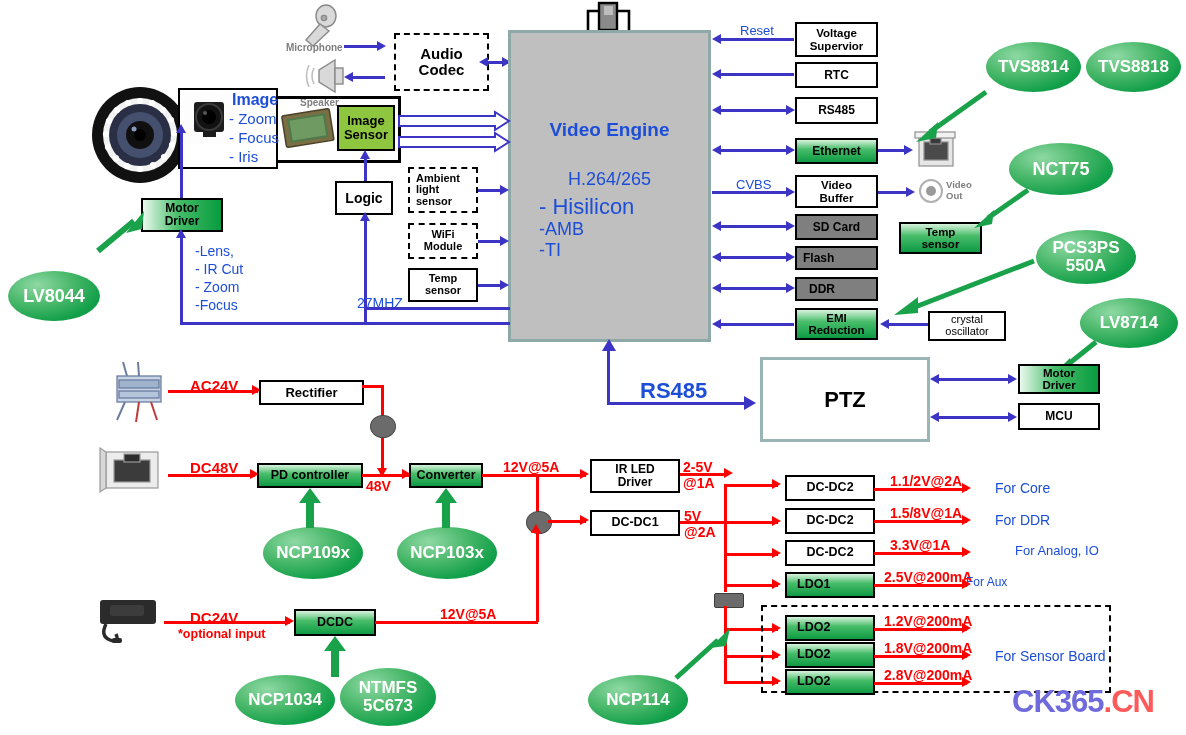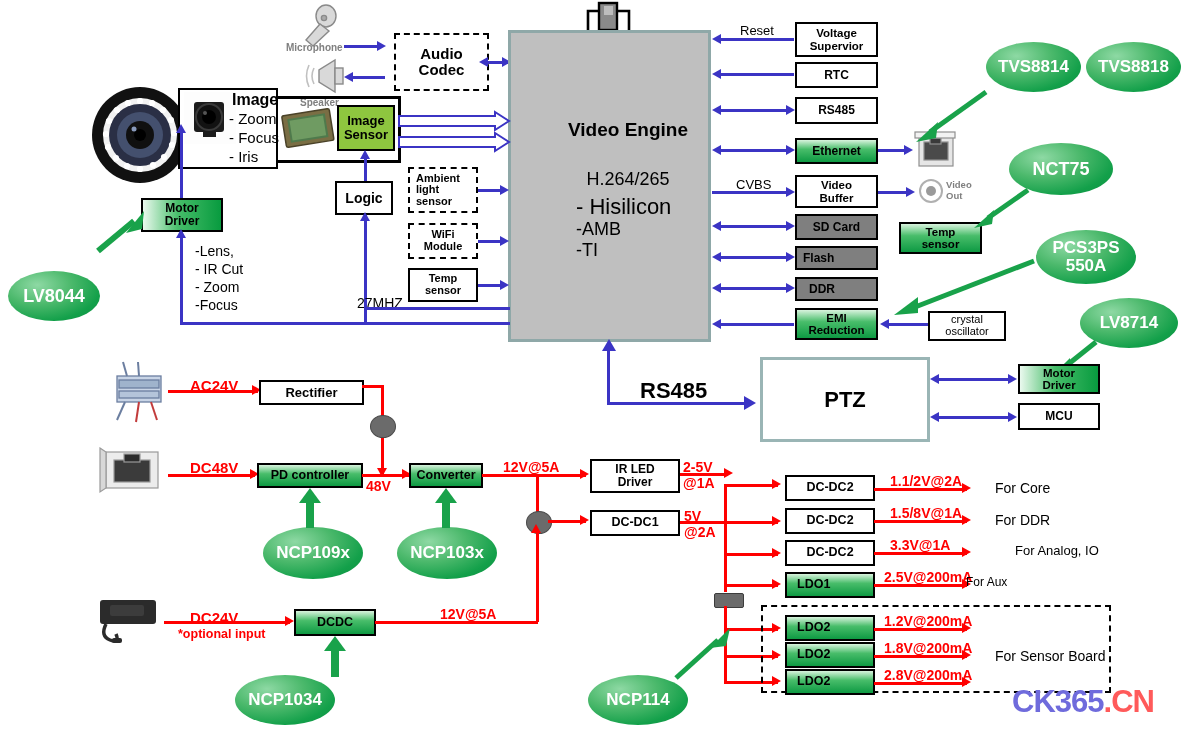--- a/index.html
+++ b/index.html
@@ -22,26 +22,26 @@
     background:linear-gradient(to bottom,#d8f3dd 0%,#48bd6a 42%,#0e9a43 100%);
     color:#000;
   }
   .box.greenv{
     background:linear-gradient(to right,#eaf9ee 0%,#46bd69 45%,#089b3f 100%);
     color:#000;
   }
   .box.lgreen{background:#8ec63f;border:2px solid #000;color:#000;}
   .box.vebox{
     background:#bfbfbf;border:3px solid #8fa8a8;color:#000;
-    flex-direction:column;justify-content:flex-start;padding-left:37px;
+    flex-direction:column;justify-content:flex-start;
   }
   .box.ptz{background:#fff;border:3px solid #9ab5b5;}
 
   
-  .txt{position:absolute;color:#000000;line-height:1.15;white-space:pre;}
+  .txt{position:absolute;color:#1d4ed8;line-height:1.15;white-space:pre;}
   .txt.red{color:#ff0000;font-weight:bold;}
   .txt.grey{color:#808080;}
 
   
   .ell{
     position:absolute;border-radius:50%;
     background:radial-gradient(ellipse at 32% 28%, #8ed9a4 0%, #4cb96c 38%, #13a04a 72%, #0d8f40 100%);
     display:flex;align-items:center;justify-content:center;text-align:center;
     color:#ffffff;font-weight:bold;line-height:1.05;
   }
@@ -442,20 +442,22 @@
   <div class="ln red" style="left:164px;top:621px;width:126px;height:3px;"></div>
   <div class="ah rr" style="left:285px;top:616px;"></div>
   <div class="box green" style="left:294px;top:609px;width:82px;height:27px;font-size:12.5px;">DCDC</div>
 
   <div class="txt red" style="left:440px;top:606px;font-size:14px;">12V@5A</div>
   <div class="ln red" style="left:375px;top:621px;width:163px;height:3px;"></div>
   <div class="ln red" style="left:536px;top:530px;width:3px;height:92px;"></div>
   <div class="ah ur" style="left:531px;top:524px;"></div>
 
   <div class="ell" style="left:235px;top:675px;width:100px;height:50px;font-size:17px;">NCP1034</div>
+  <div class="ell" style="left:340px;top:668px;width:96px;height:58px;font-size:17px;white-space:pre;">NTMFS
+5C673</div>
   <div class="ln grn" style="left:331px;top:645px;width:8px;height:32px;"></div>
   <div class="ah ug" style="left:324px;top:636px;"></div>
 
   <div class="ln red" style="left:680px;top:521px;width:46px;height:3px;"></div>
   <div class="ln red" style="left:724px;top:484px;width:3px;height:42px;"></div>
   <div class="ln red" style="left:724px;top:484px;width:54px;height:3px;"></div>
   <div class="ah rr" style="left:772px;top:479px;"></div>
   <div class="ln red" style="left:724px;top:521px;width:54px;height:3px;"></div>
   <div class="ah rr" style="left:772px;top:516px;"></div>
   <div class="ln red" style="left:724px;top:553px;width:54px;height:3px;"></div>

